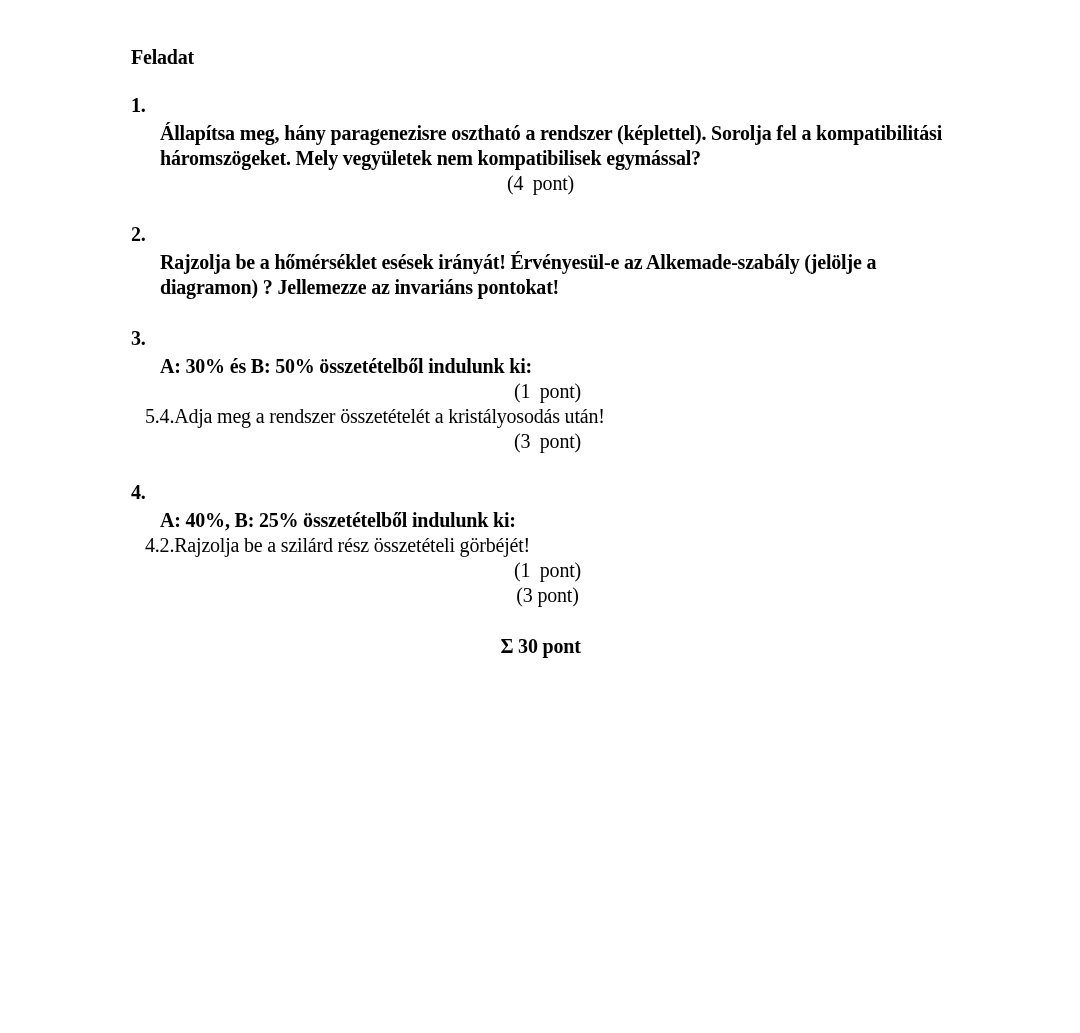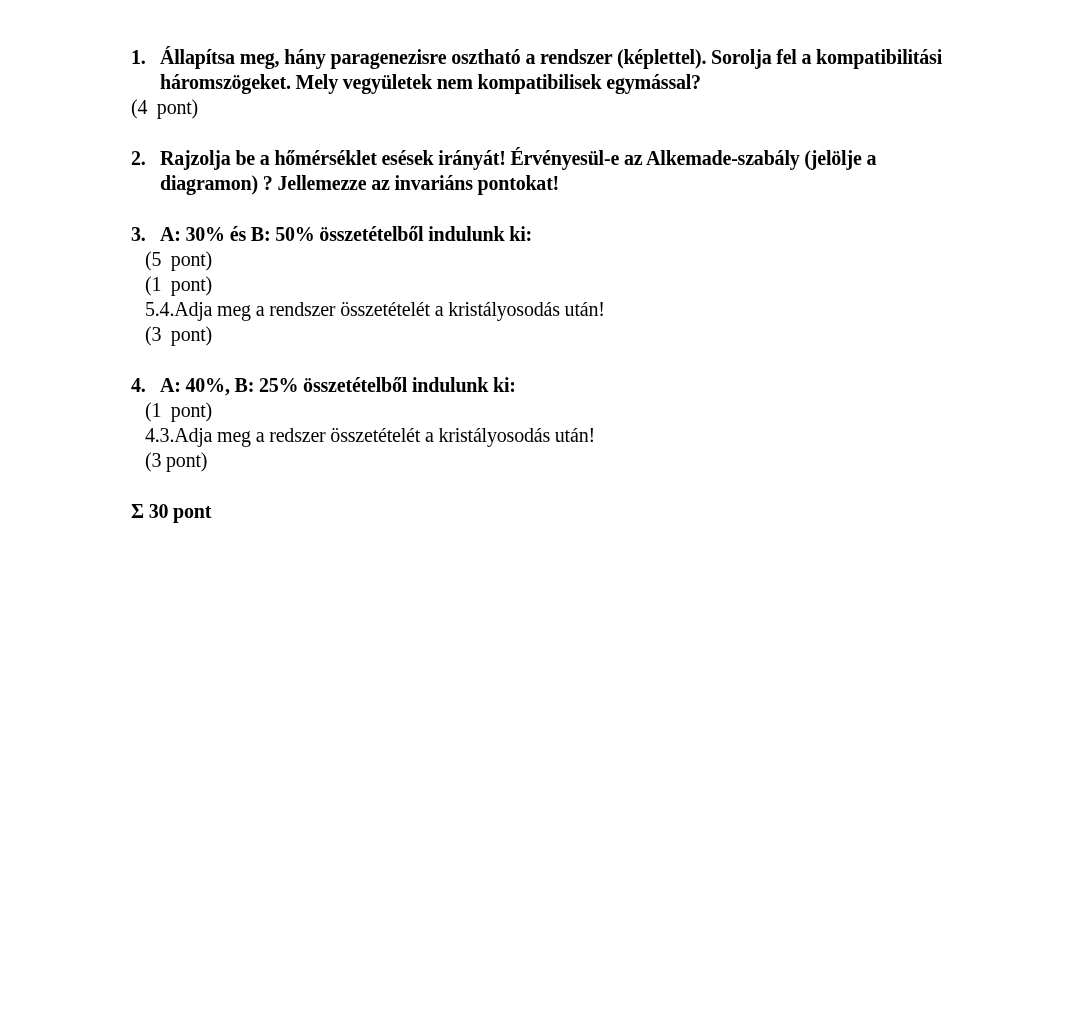--- a/index.html
+++ b/index.html
@@ -23,37 +23,38 @@
     font-weight: bold;
     margin-bottom: 23px;
   }
   .task { margin-bottom: 26px; }
   .row { display: flex; }
   .num {
     flex: 0 0 29px;
     width: 29px;
     font-weight: bold;
   }
-  .body { flex: 1; }
-  .points { text-align: left; }
+  .body { flex: 1; margin-top: 28px; }
+  .points { text-align: center; }
   .subtask { margin-left: 14px; }   
   .sub-text {
     padding-left: 16px;             
     text-indent: -16px;
   }
   .total {
     font-weight: bold;
-    text-align: left;
+    text-align: center;
   }
 </style>
 </head>
 <body>
 
 <div class="doc">
 
+  <div class="title">Feladat</div>
 
   <section class="task">
     <div class="row">
       <span class="num">1.</span>
       <div class="body bold">Állapítsa meg, hány paragenezisre osztható a rendszer (képlettel). Sorolja fel a kompatibilitási háromszögeket. Mely vegyületek nem kompatibilisek egymással?</div>
     </div>
     <div class="points">(4&nbsp; pont)</div>
   </section>
 
   <section class="task">
@@ -63,21 +64,20 @@
     </div>
   </section>
 
   <section class="task">
     <div class="row">
       <span class="num">3.</span>
       <div class="body bold">A: 30% és B: 50% összetételből indulunk ki:</div>
     </div>
 
     <div class="subtask">
-      <div class="points">(5&nbsp; pont)</div>
     </div>
 
     <div class="subtask">
       <div class="points">(1&nbsp; pont)</div>
     </div>
 
     <div class="subtask">
       <p class="sub-text"><span>5.4.</span><span>Adja meg a rendszer összetételét a kristályosodás után!</span></p>
       <div class="points">(3&nbsp; pont)</div>
     </div>
@@ -86,24 +86,24 @@
   <section class="task">
     <div class="row">
       <span class="num">4.</span>
       <div class="body bold">A: 40%, B: 25% összetételből indulunk ki:</div>
     </div>
 
     <div class="subtask">
     </div>
 
     <div class="subtask">
+      <p class="sub-text"><span>4.2.</span><span>Rajzolja be a szilárd rész összetételi görbéjét!</span></p>
       <div class="points">(1&nbsp; pont)</div>
     </div>
 
     <div class="subtask">
-      <p class="sub-text"><span>4.3.</span><span>Adja meg a redszer összetételét a kristályosodás után!</span></p>
       <div class="points">(3 pont)</div>
     </div>
   </section>
 
   <div class="total">Σ 30 pont</div>
 
 </div>
 
 </body></html>

